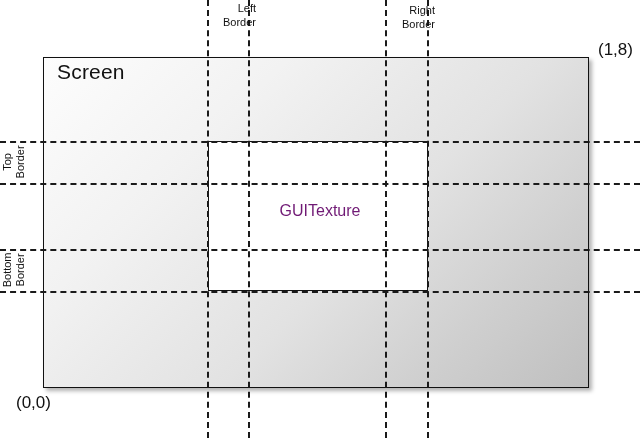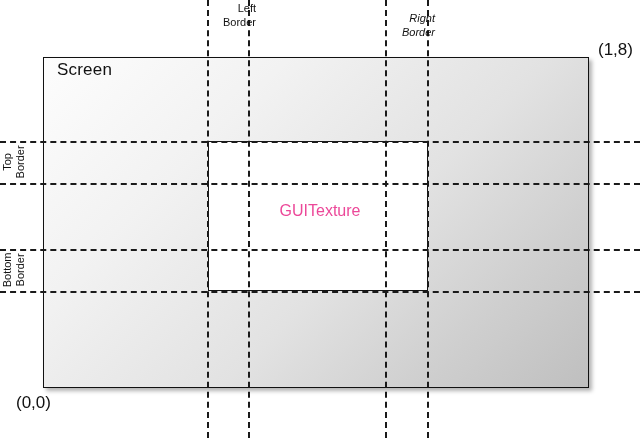--- a/index.html
+++ b/index.html
@@ -27,21 +27,21 @@
     height: 331px;
     border: 1.5px solid #111111;
     box-sizing: border-box;
     background: linear-gradient(135deg, #fdfdfd 0%, #f2f2f2 28%, #e2e2e2 58%, #cfcfcf 80%, #bfbfbf 100%);
     box-shadow: 3px 3px 4px rgba(0,0,0,0.30);
   }
   .screen-label {
     position: absolute;
     left: 57px;
     top: 60px;
-    font-size: 17px;
+    font-size: 21px;
     color: #111111;
     letter-spacing: 0.2px;
     white-space: nowrap;
   }
 
   
   .guitexture-rect {
     position: absolute;
     left: 208px;
     top: 141px;
@@ -51,21 +51,21 @@
     border: 1.5px solid #111111;
     box-sizing: border-box;
   }
   .guitexture-label {
     position: absolute;
     left: 208px;
     top: 202px;
     width: 224px;
     text-align: center;
     font-size: 16px;
-    color: #ec4899;
+    color: #701a75;
     white-space: nowrap;
   }
 
   
   .vline {
     position: absolute;
     top: 0;
     width: 0;
     height: 438px;
     border-left: 2px dashed #1a1a1a;
@@ -125,21 +125,21 @@
   <div class="hline" style="top:141px"></div>
   <div class="hline" style="top:183px"></div>
   <div class="hline" style="top:249px"></div>
   <div class="hline" style="top:291px"></div>
 
   <div class="border-label top-annot" style="left:198px; top:2px;">
     <div>Left</div>
     <div>Border</div>
   </div>
 
-  <div class="border-label top-annot" style="left:377px; top:12px;font-style:italic;">
+  <div class="border-label top-annot" style="left:377px; top:4px;">
     <div>Right</div>
     <div>Border</div>
   </div>
 
   <div style="position:absolute; left:-13px; top:141px; width:42px; height:42px;">
     <div class="border-label vertical" style="left:0; top:14px; width:42px;">Top</div>
     <div class="border-label vertical" style="left:13px; top:14px; width:42px;">Border</div>
   </div>
 
   <div style="position:absolute; left:-13px; top:249px; width:42px; height:42px;">

